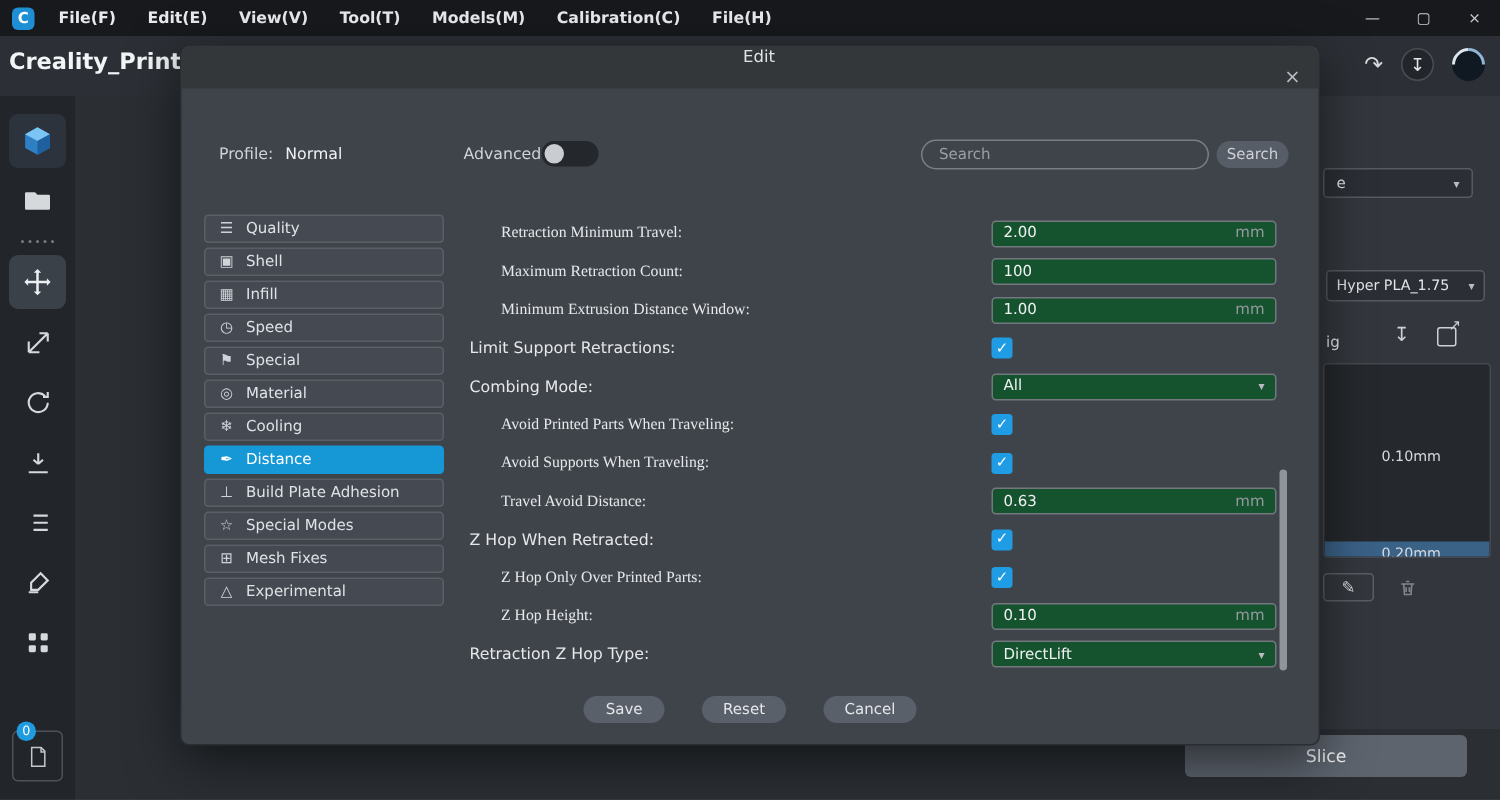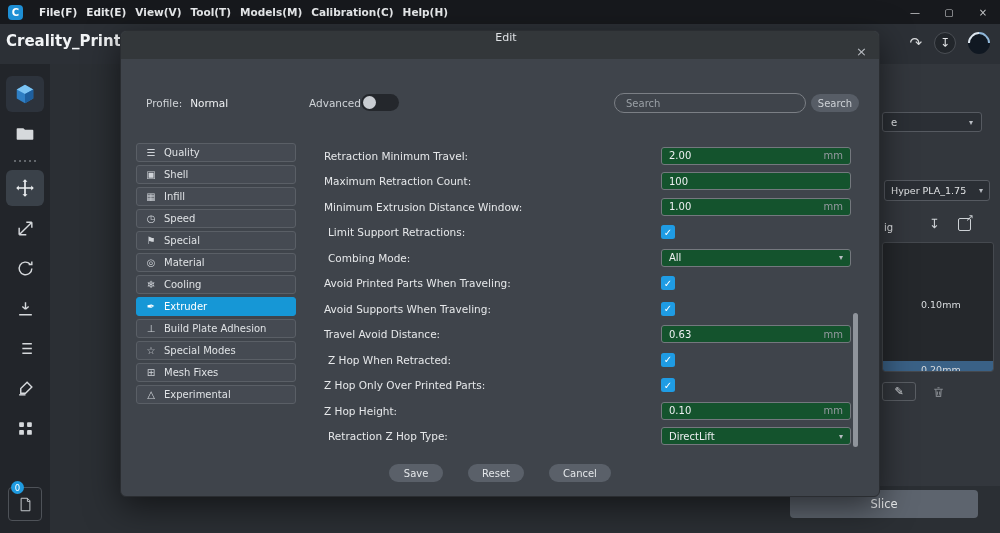--- a/index.html
+++ b/index.html
@@ -2,21 +2,21 @@
 <html><head>
 <meta charset="utf-8">
 <style>
   * { margin:0; padding:0; box-sizing:border-box; }
   html,body { width:1000px; height:533px; overflow:hidden; }
   body { position:relative; background:#2b2f34; font-family:"DejaVu Sans","Liberation Sans",sans-serif; color:#e6e8ea; }
 
   
   .titlebar { position:absolute; left:0; top:0; width:1000px; height:24px; background:#17191d; display:flex; align-items:center; z-index:5; }
   .logo { width:15px; height:15px; margin-left:8px; border-radius:4px; background:#1e8fd5; color:#fff; font-size:10px; font-weight:bold; display:flex; align-items:center; justify-content:center; }
-  .menus { display:flex; gap:9px; margin-left:16px; }
+  .menus { display:flex; gap:21px; margin-left:16px; }
   .menu-item { font-size:10.5px; font-weight:bold; color:#e8eaec; cursor:default; }
   .win-controls { margin-left:auto; display:flex; }
   .win-btn { width:34px; height:24px; display:flex; align-items:center; justify-content:center; color:#c9cbcd; font-size:10px; }
 
   
   .toolbar { position:absolute; left:0; top:24px; width:1000px; height:40px; background:#2c3036; z-index:1; }
   .app-title { position:absolute; left:6px; top:8px; font-size:15px; font-weight:bold; color:#f2f4f6; white-space:nowrap; }
   .top-actions { position:absolute; right:10px; top:8px; display:flex; gap:12px; align-items:center; }
   .share { color:#d8dadc; font-size:15px; }
   .circle-btn { width:22px; height:22px; border-radius:50%; background:#22262b; border:1px solid #4a4e54; color:#e4e6e8; display:flex; align-items:center; justify-content:center; font-size:12px; }
@@ -68,22 +68,22 @@
   .search-btn { position:absolute; left:690px; top:63px; width:48px; height:18px; border-radius:9px; background:#575d66; color:#cdd1d6; font-size:10px; display:flex; align-items:center; justify-content:center; }
 
   .categories { position:absolute; left:15px; top:112px; width:160px; display:flex; flex-direction:column; gap:3px; }
   .cat-btn { height:19px; border:1px solid #5a5f66; border-radius:3px; background:#454a52; display:flex; align-items:center; gap:7px; padding-left:8px; font-size:10px; color:#dfe2e5; }
   .cat-btn .cicon { width:12px; text-align:center; font-size:10px; color:#cfd3d8; }
   .cat-btn.selected { background:#1697d6; border-color:#1697d6; color:#fff; }
   .cat-btn.selected .cicon { color:#fff; }
 
   .settings { position:absolute; left:185px; top:112px; width:548px; height:306px; }
   .setting-row { position:relative; height:25.5px; display:flex; align-items:center; }
-  .slabel { font-size:10.5px; color:#e6e8ea; margin-left:22px; white-space:nowrap; }
-  .setting-row.indent .slabel { margin-left:18px; }
+  .slabel { font-size:10.5px; color:#e6e8ea; margin-left:7px; white-space:nowrap; }
+  .setting-row.indent .slabel { margin-left:28px;font-family:Liberation Serif, serif; }
   .control { position:absolute; left:355px; top:3.5px; width:190px; height:18px; }
   .field { width:100%; height:100%; background:#14532d; border:1px solid #74787e; border-radius:3px; display:flex; align-items:center; padding:0 7px; font-size:10px; color:#eef0f2; }
   .funit { margin-left:auto; color:#9599a0; }
   .checkbox { width:14px; height:14px; margin-top:2px; background:#1f9ce4; border-radius:2.5px; color:#fff; font-size:10px; font-weight:bold; display:flex; align-items:center; justify-content:center; }
   .vscroll { position:absolute; left:732px; top:112px; width:5px; height:306px; }
   .vthumb { position:absolute; top:170px; width:5px; height:134px; background:#8f949b; border-radius:3px; }
 
   .modal-actions { position:absolute; bottom:14px; left:0; right:0; display:flex; justify-content:center; gap:25px; }
   .action-btn { min-width:54px; height:18px; padding:0 14px; border-radius:9px; background:#5a6069; color:#e4e7ea; font-size:10px; display:flex; align-items:center; justify-content:center; }
 </style>
@@ -92,21 +92,21 @@
 
 <div class="titlebar">
   <div class="logo">C</div>
   <div class="menus">
       <div class="menu-item">File(F)</div>
       <div class="menu-item">Edit(E)</div>
       <div class="menu-item">View(V)</div>
       <div class="menu-item">Tool(T)</div>
       <div class="menu-item">Models(M)</div>
       <div class="menu-item">Calibration(C)</div>
-      <div class="menu-item">Help(H)</div>
+      <div class="menu-item">File(H)</div>
     </div>
   <div class="win-controls">
     <div class="win-btn">—</div>
     <div class="win-btn">▢</div>
     <div class="win-btn">×</div>
   </div>
 </div>
 
 <div class="toolbar">
   <div class="app-title">Creality_Print</div>
@@ -280,21 +280,21 @@
       <div class="cat-btn">
         <span class="cicon">◎</span>
         <span class="clabel">Material</span>
       </div>
       <div class="cat-btn">
         <span class="cicon">❄</span>
         <span class="clabel">Cooling</span>
       </div>
       <div class="cat-btn selected">
         <span class="cicon">✒</span>
-        <span class="clabel">Extruder</span>
+        <span class="clabel">Distance</span>
       </div>
       <div class="cat-btn">
         <span class="cicon">⊥</span>
         <span class="clabel">Build Plate Adhesion</span>
       </div>
       <div class="cat-btn">
         <span class="cicon">☆</span>
         <span class="clabel">Special Modes</span>
       </div>
       <div class="cat-btn">

